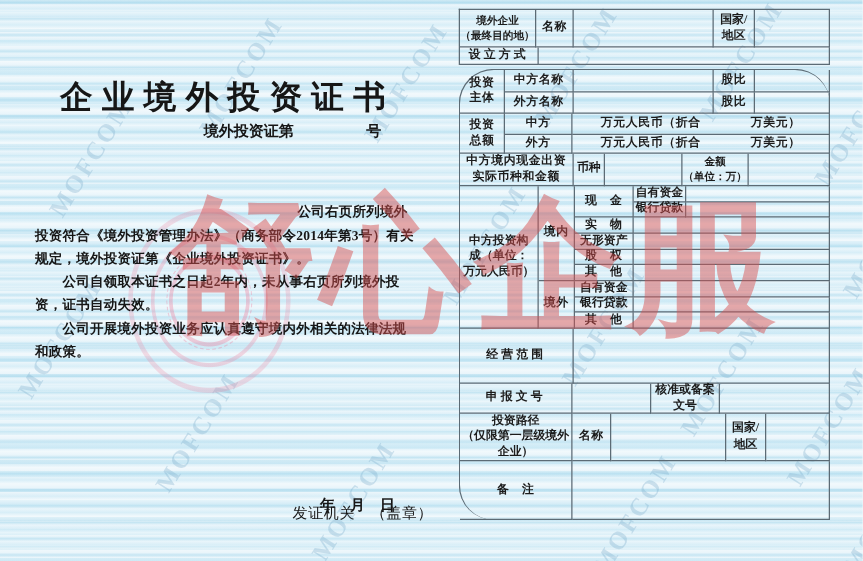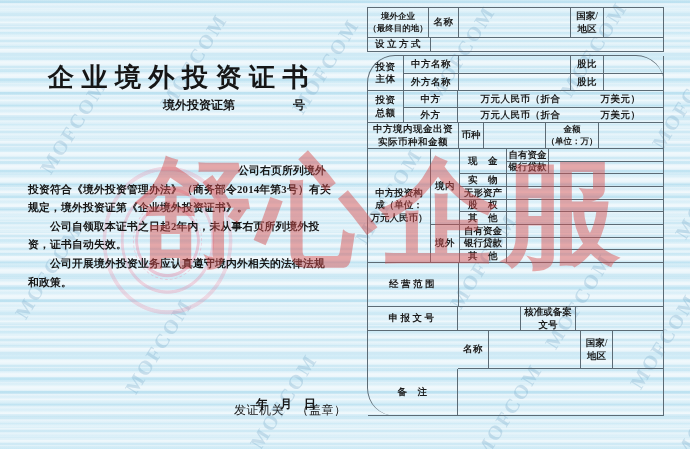--- a/index.html
+++ b/index.html
@@ -181,20 +181,23 @@
 
       <div class="cell sp" style="left:0;top:207px;width:91px;height:44px">经营范围</div>
       <div class="cell" style="left:91px;top:207px;width:205px;height:44px"></div>
 
       <div class="cell sp" style="left:0;top:251px;width:90px;height:24px">申报文号</div>
       <div class="cell" style="left:90px;top:251px;width:63px;height:24px"></div>
       <div class="cell tight" style="left:153px;top:251px;width:55px;height:24px">核准或备案
 文号</div>
       <div class="cell" style="left:208px;top:251px;width:88px;height:24px"></div>
 
+      <div class="cell tight" style="left:0;top:275px;width:90px;height:38px">投资路径
+（仅限第一层级境外
+企业）</div>
       <div class="cell" style="left:90px;top:275px;width:31px;height:38px">名称</div>
       <div class="cell" style="left:121px;top:275px;width:92px;height:38px"></div>
       <div class="cell tight" style="left:213px;top:275px;width:32px;height:38px">国家/
 地区</div>
       <div class="cell" style="left:245px;top:275px;width:51px;height:38px"></div>
 
       <div class="cell" style="left:0;top:313px;width:90px;height:47px">备　注</div>
       <div class="cell" style="left:90px;top:313px;width:206px;height:47px"></div>
     </div>
   </div>

